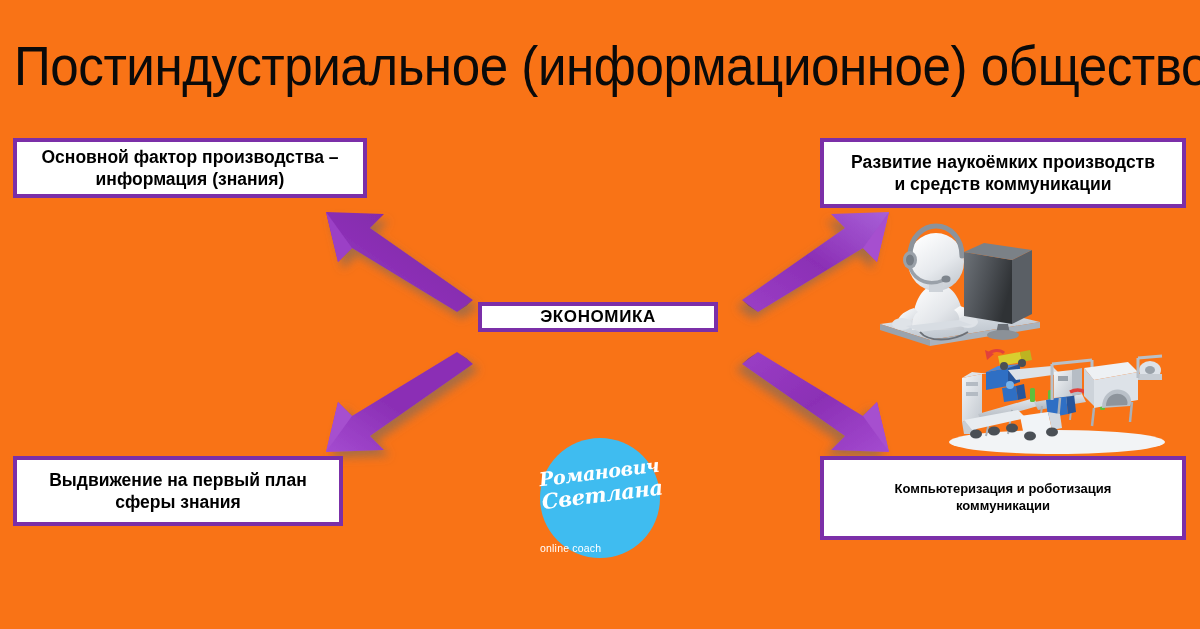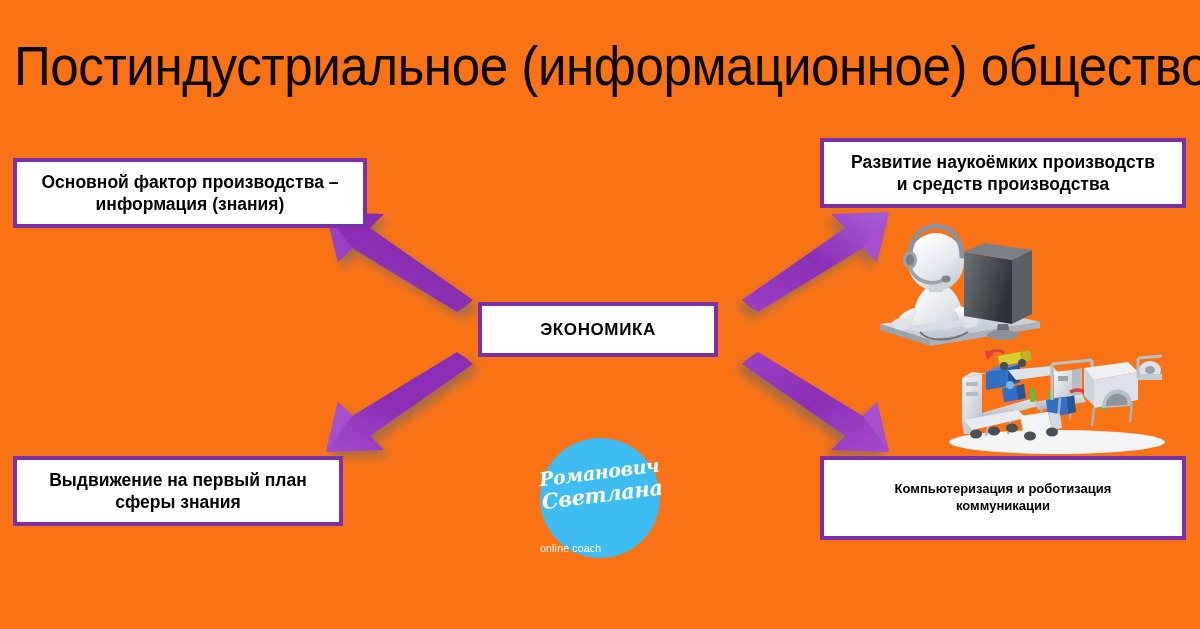--- a/index.html
+++ b/index.html
@@ -49,26 +49,26 @@
     color: #000000;
     font-weight: bold;
     line-height: 1.28;
     z-index: 6;
   }
   .box .txt {
     display: block;
     padding: 0 8px;
   }
 
-  #box-tl { left: 13px;  top: 138px; width: 354px; height: 70px; font-size: 17.5px; margin-top: 20px; }
+  #box-tl { left: 13px;  top: 138px; width: 354px; height: 60px; font-size: 17.5px; }
   #box-tr { left: 820px; top: 138px; width: 366px; height: 70px; font-size: 17.5px; justify-content: center; }
   #box-bl { left: 13px;  top: 456px; width: 330px; height: 70px; font-size: 17.5px; }
   #box-br { left: 820px; top: 456px; width: 366px; height: 84px; font-size: 13px; }
   #box-center {
-    left: 478px; top: 302px; width: 240px; height: 55px;
+    left: 478px; top: 302px; width: 240px; height: 30px;
     font-size: 17px; letter-spacing: 0.6px;
   }
 
   
   .arrow-svg {
     position: absolute;
     z-index: 4;
     pointer-events: none;
   }
   #arrow-ul { left: 300px; top: 190px; width: 200px; height: 140px; }
@@ -362,21 +362,21 @@
     <polygon points="106,68 118,70 120,84 110,86" fill="#d3d9e0"></polygon>
     <ellipse cx="88" cy="92" rx="6" ry="4.5" fill="#4a4f55"></ellipse>
     <ellipse cx="110" cy="88" rx="6" ry="4.5" fill="#4a4f55"></ellipse>
   </svg>
 
   <div class="box" id="box-tl">
     <span class="txt"><span>Основной фактор производства –</span><br><span>информация (знания)</span></span>
   </div>
 
   <div class="box" id="box-tr">
-    <span class="txt"><span>Развитие наукоёмких производств</span><br><span>и средств производства</span></span>
+    <span class="txt"><span>Развитие наукоёмких производств</span><br><span>и средств коммуникации</span></span>
   </div>
 
   <div class="box" id="box-bl">
     <span class="txt"><span>Выдвижение на первый план</span><br><span>сферы знания</span></span>
   </div>
 
   <div class="box" id="box-br">
     <span class="txt"><span>Компьютеризация и роботизация</span><br><span>коммуникации</span></span>
   </div>
 

